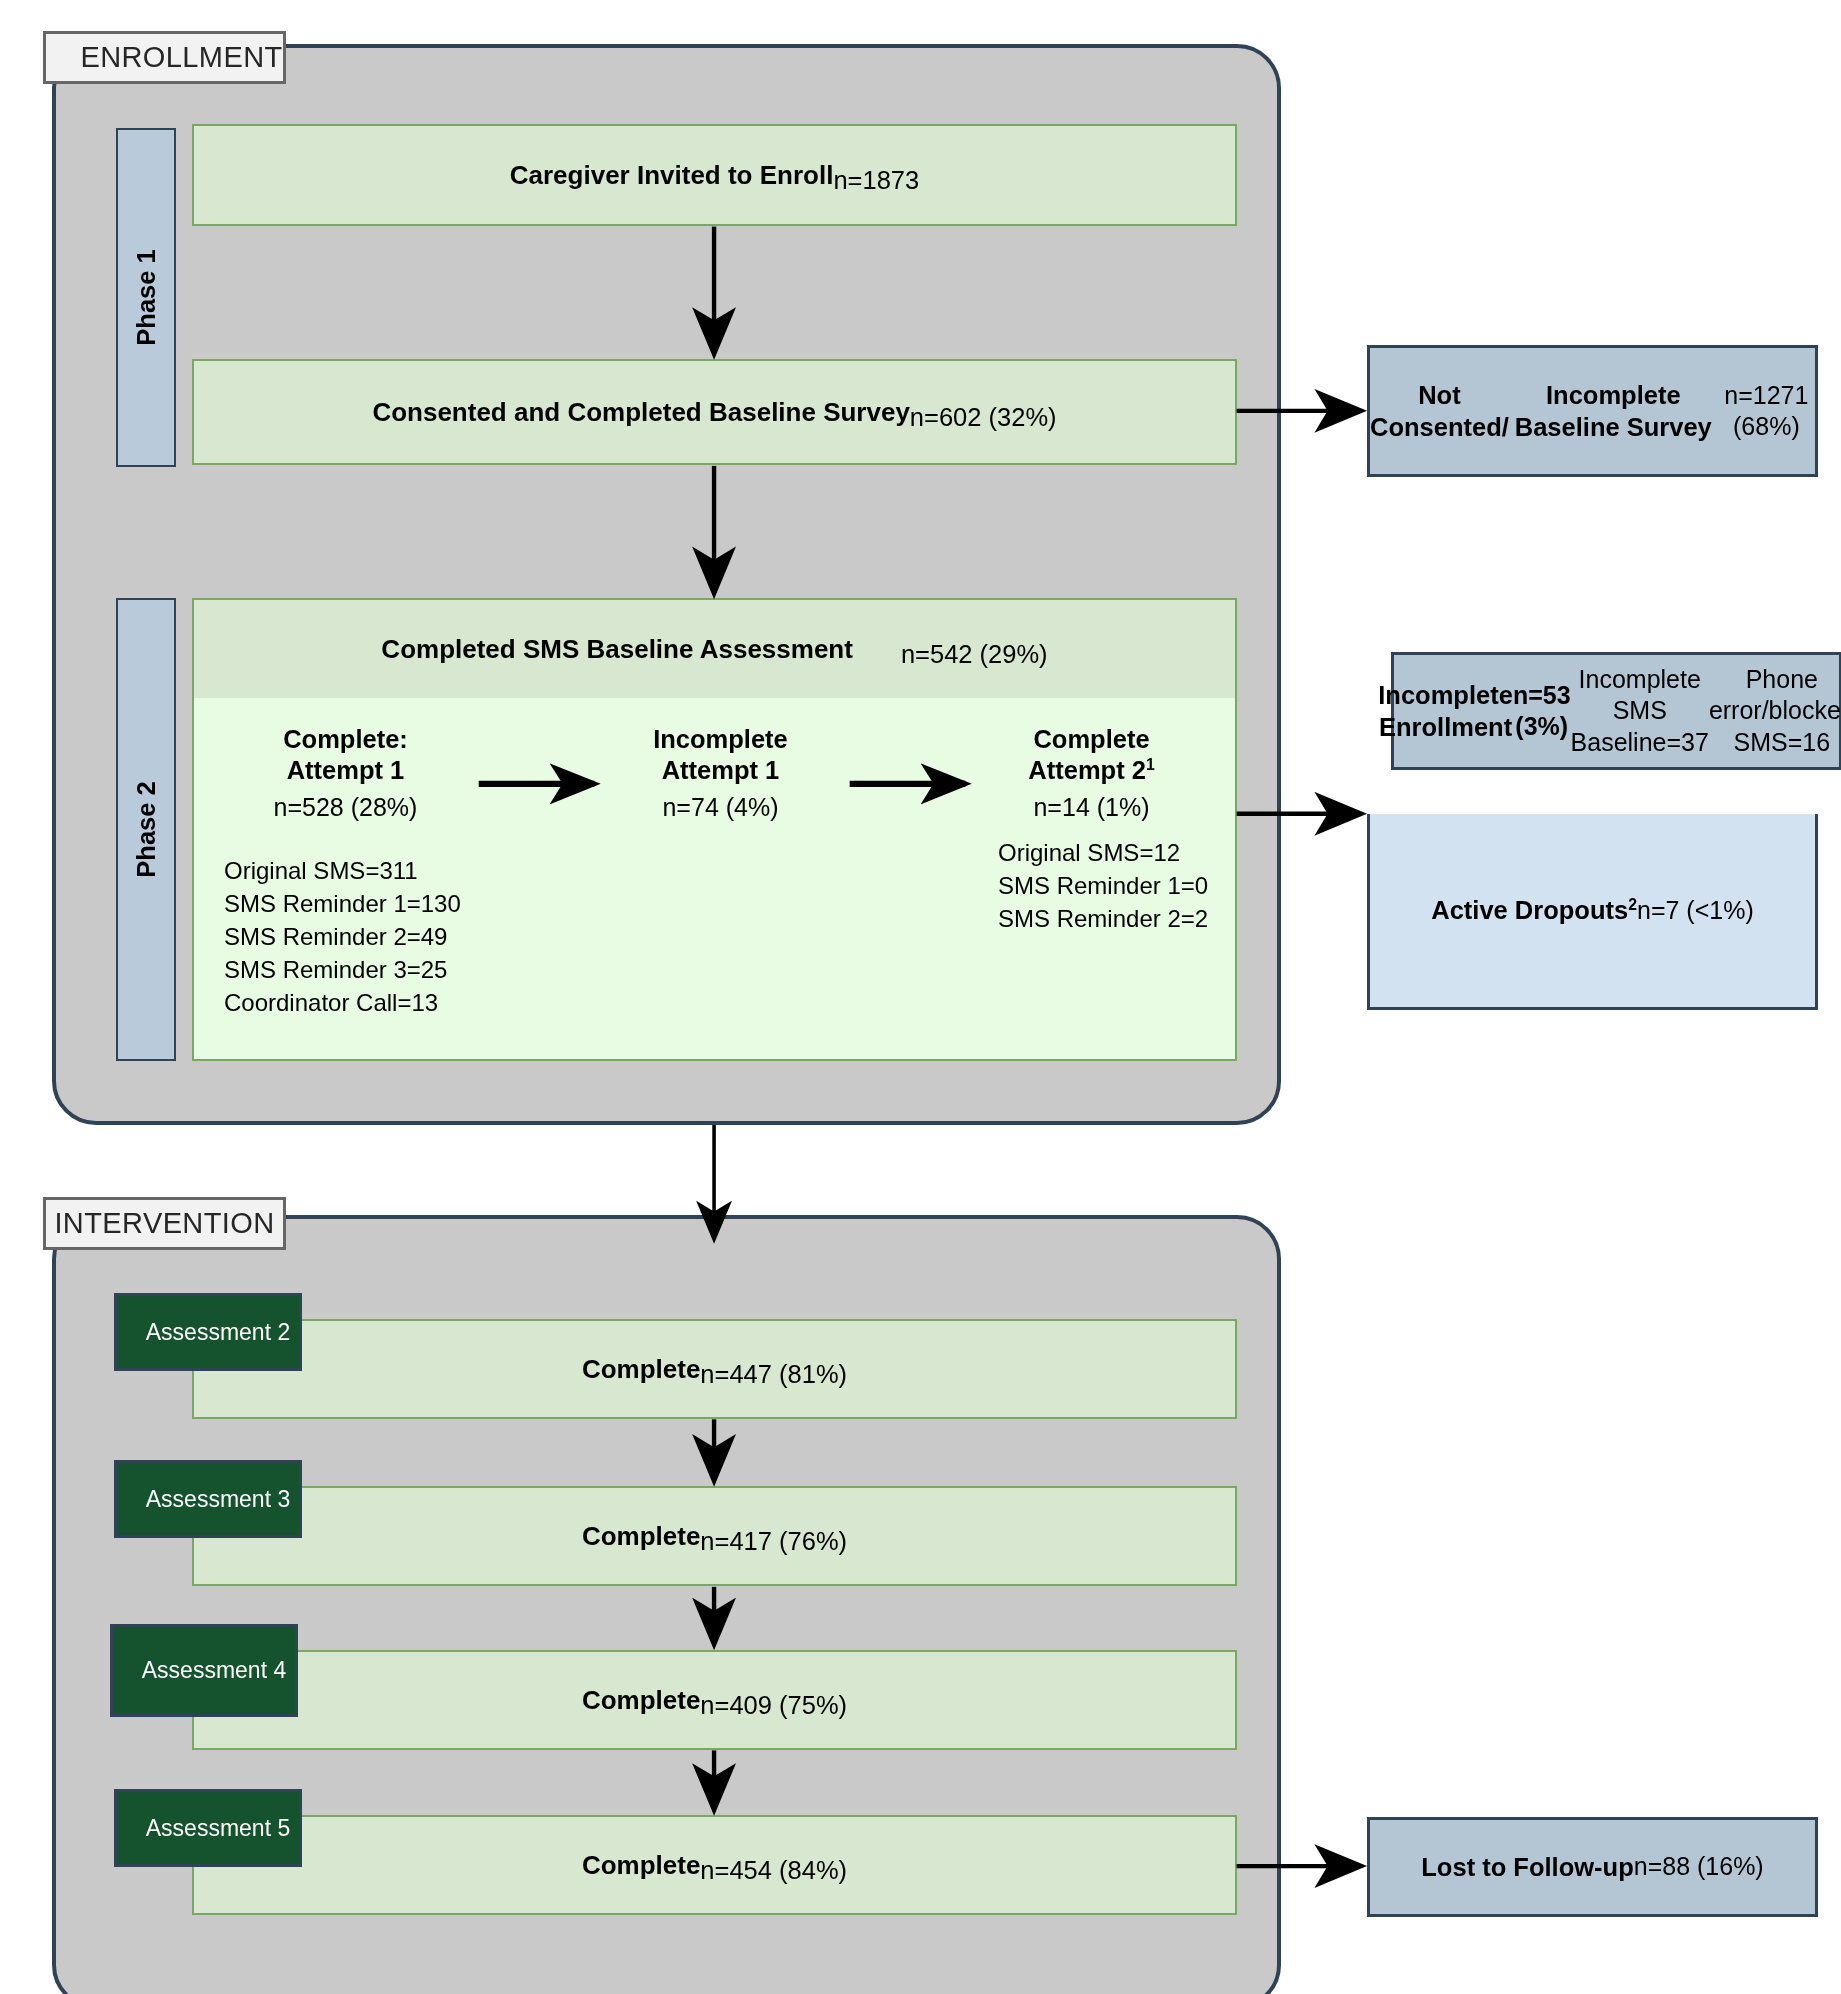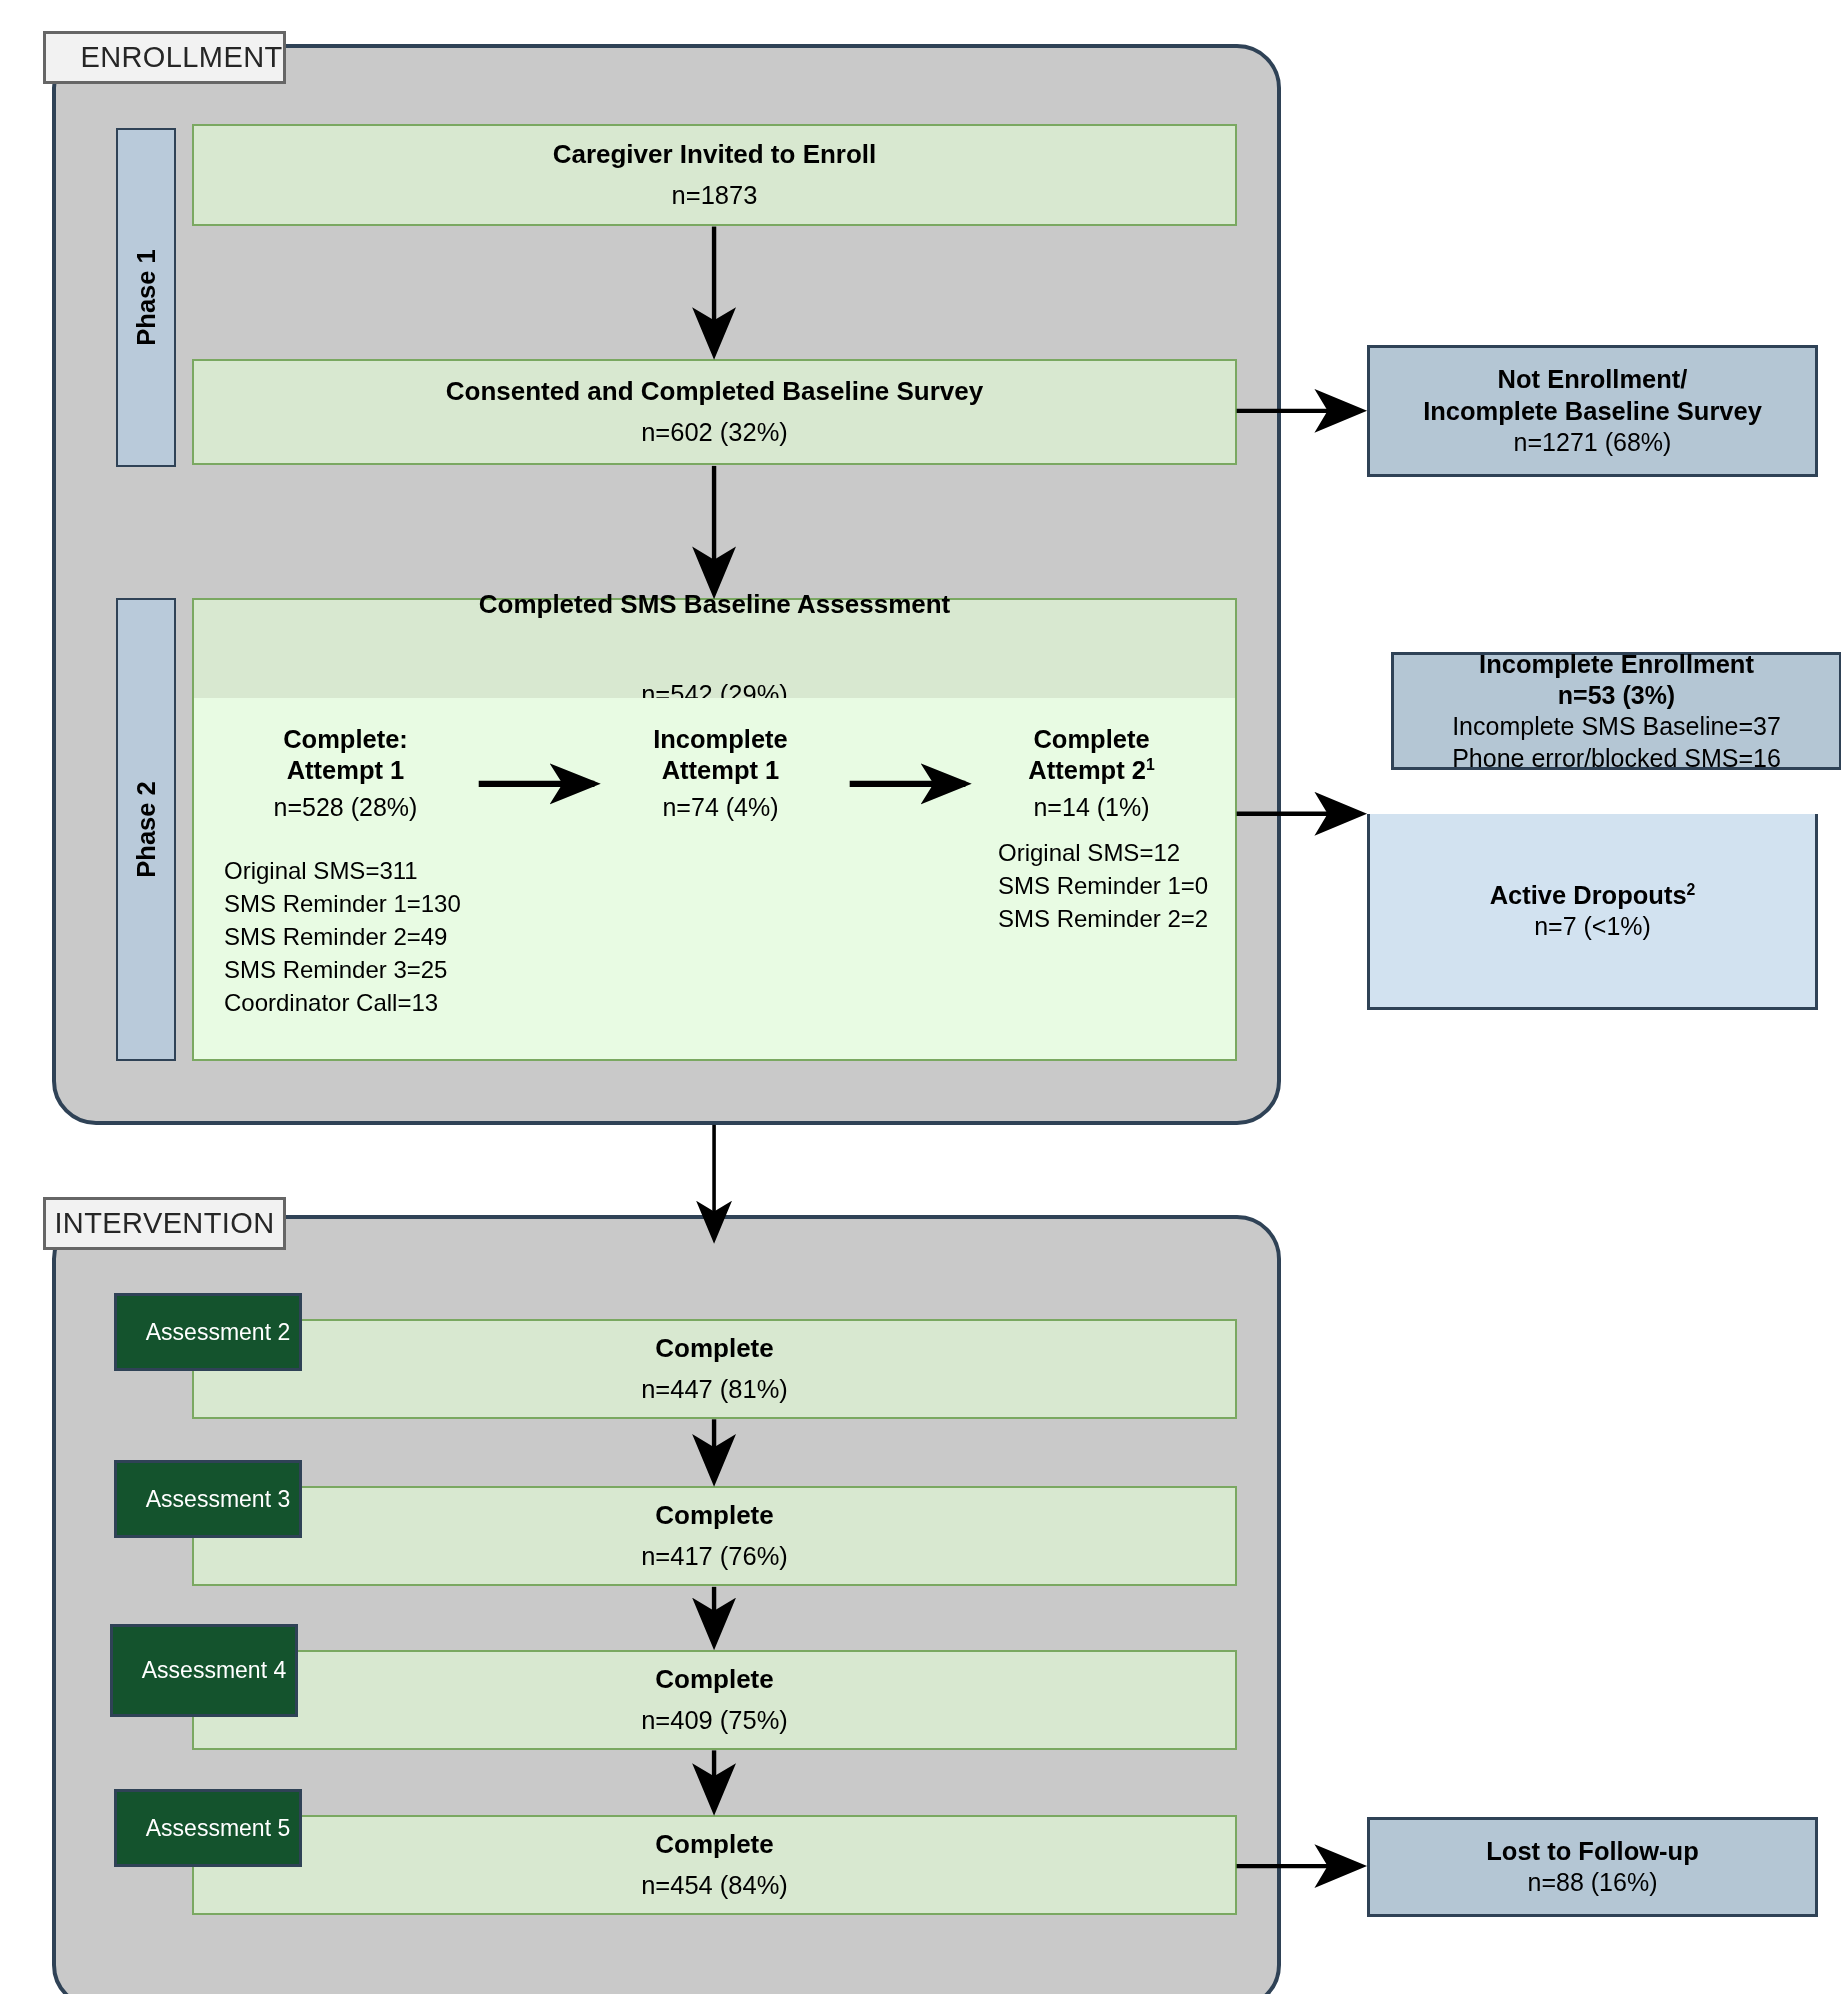--- a/index.html
+++ b/index.html
@@ -11,21 +11,21 @@
   #page{
     position:relative;
     width:1841px;
     height:2040px;
     background:#ffffff;
     overflow:hidden;
   }
 
   
   .abs{position:absolute;box-sizing:border-box;}
-  .ctr{display:flex;flex-direction:column;align-items:center;justify-content:center;text-align:center;}
+  .ctr{display:flex;flex-direction:row;align-items:center;justify-content:center;text-align:center;}
 
   
   .stage{
     background:#c9c9c9;
     border:4px solid #2f4256;
     border-radius:44px;
   }
 
   
   .stage-tab{
@@ -173,21 +173,21 @@
 SMS Reminder 2=49
 SMS Reminder 3=25
 Coordinator Call=13</div>
 
     <div class="smslist" style="left:772px;top:138px;width:379px;margin-left:32px;">Original SMS=12
 SMS Reminder 1=0
 SMS Reminder 2=2</div>
   </div>
 
   <div class="abs greybox ctr" style="left:1367px;top:345px;width:451px;height:132px;">
-    <div class="ttl">Not Enrollment/</div>
+    <div class="ttl">Not Consented/</div>
     <div class="ttl">Incomplete Baseline Survey</div>
     <div class="nval">n=1271 (68%)</div>
   </div>
 
   <div class="abs greybox ctr" style="left:1367px;top:652px;width:451px;height:118px;margin-left:24px;">
     <div class="ttl">Incomplete Enrollment</div>
     <div class="nval b">n=53 (3%)</div>
     <div class="nval">Incomplete SMS Baseline=37</div>
     <div class="nval">Phone error/blocked SMS=16</div>
   </div>

